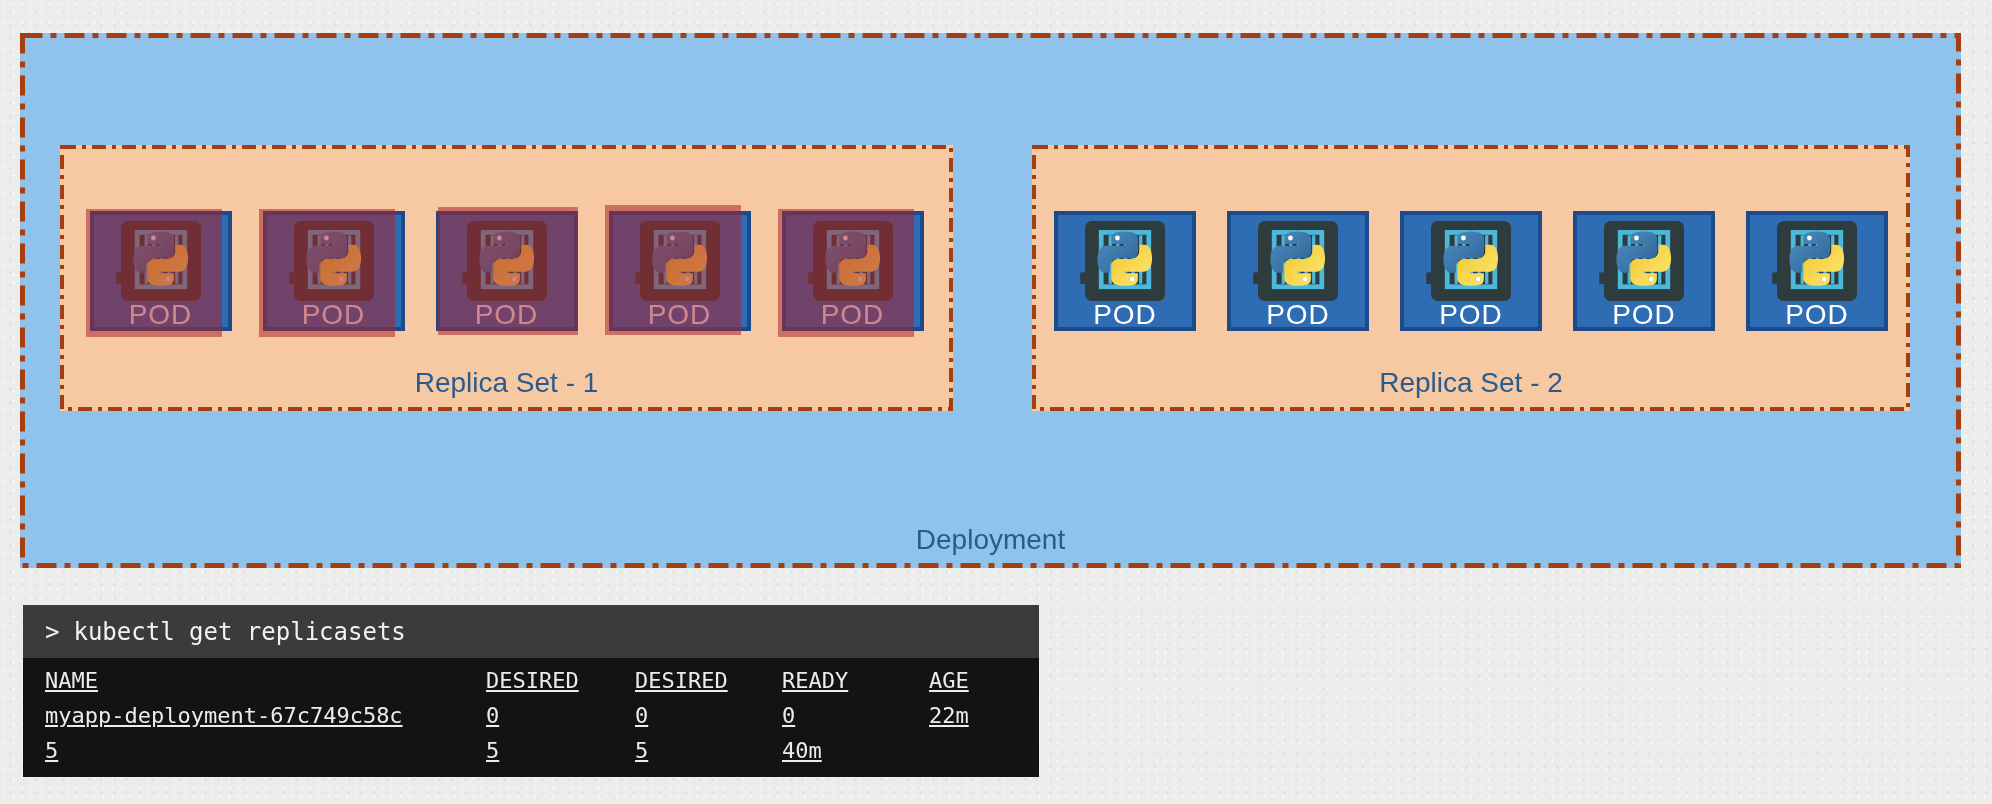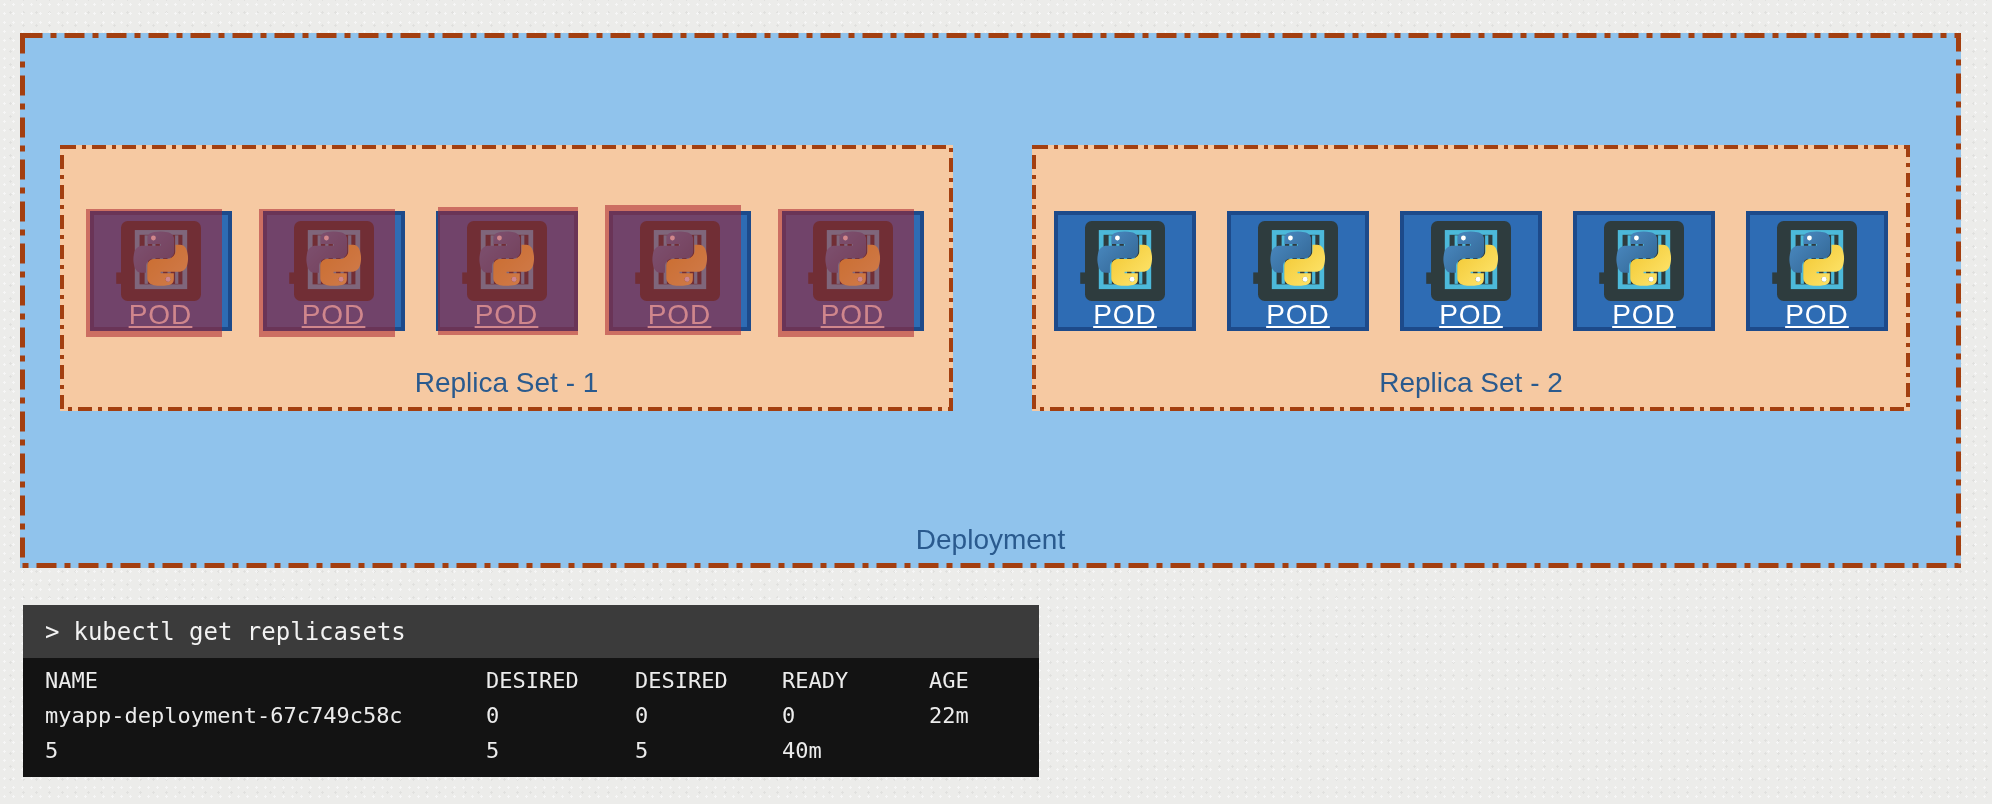--- a/index.html
+++ b/index.html
@@ -50,39 +50,40 @@
   .rs-2 { left:1012px; width:878px; }
 
   .pods { position:absolute; top:66px; left:0; right:0; display:flex; justify-content:center; gap:31px; }
   .pod {
     position:relative; width:142px; height:120px; flex:0 0 auto;
     background: var(--pod-fill);
     border:4px solid var(--pod-border);
     display:flex; flex-direction:column; align-items:center;
   }
   .pod-icon { width:80px; height:80px; margin-top:6px; overflow:visible; display:block; }
-  .pod-label { color: var(--pod-label-text); font-size:28px; line-height:28px; letter-spacing:1px;text-decoration:underline; }
+  .pod-label { color: var(--pod-label-text); font-size:28px; line-height:28px; letter-spacing:1px; }
   .pod-overlay {
     position:absolute; z-index:2; background: var(--terminated-overlay);
     left:-8px; top:-6px; width:calc(100% + 2px); height:calc(100% + 16px);
   }
   .pod:nth-child(3) .pod-overlay { left:-2px; top:-8px; width:calc(100% + 6px); height:calc(100% + 16px); }
   .pod:nth-child(4) .pod-overlay { left:-8px; top:-10px; width:calc(100% + 2px); height:calc(100% + 18px); }
 
   .terminal { position:absolute; left:23px; top:605px; width:1016px; }
   .terminal-header {
     height:53px; background: var(--terminal-header-bg);
     display:flex; align-items:center; padding-left:22px;
     font-family:"DejaVu Sans Mono", monospace; font-size:24px; color:#f2f2f2;
   }
   .terminal-header .prompt { margin-right:14px; }
   .terminal-body {
     height:119px; background: var(--terminal-body-bg);
     font-family:"DejaVu Sans Mono", monospace; font-size:22px; color: var(--terminal-text);
     padding:5px 0 8px 22px;
+    text-decoration:underline;
   }
   .trow { display:grid; grid-template-columns:441px 149px 147px 147px auto; line-height:35px; white-space:pre; }
 </style>
 </head>
 <body>
 
 <svg width="0" height="0" style="position:absolute" aria-hidden="true">
   <defs>
     <linearGradient id="pyblue" x1="0" y1="0" x2="1" y2="1">
       <stop offset="0" stop-color="#4d8ec7"></stop>

